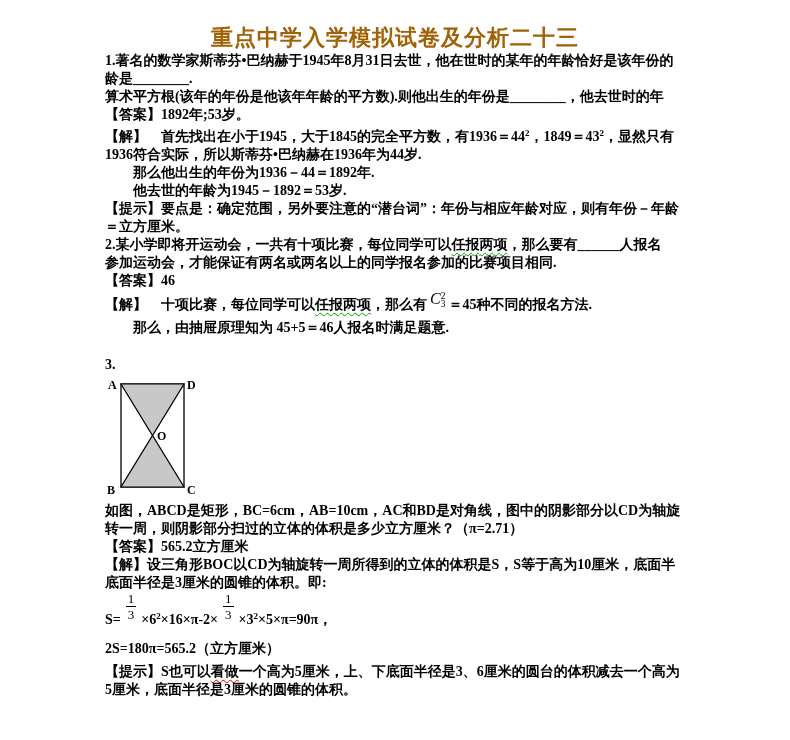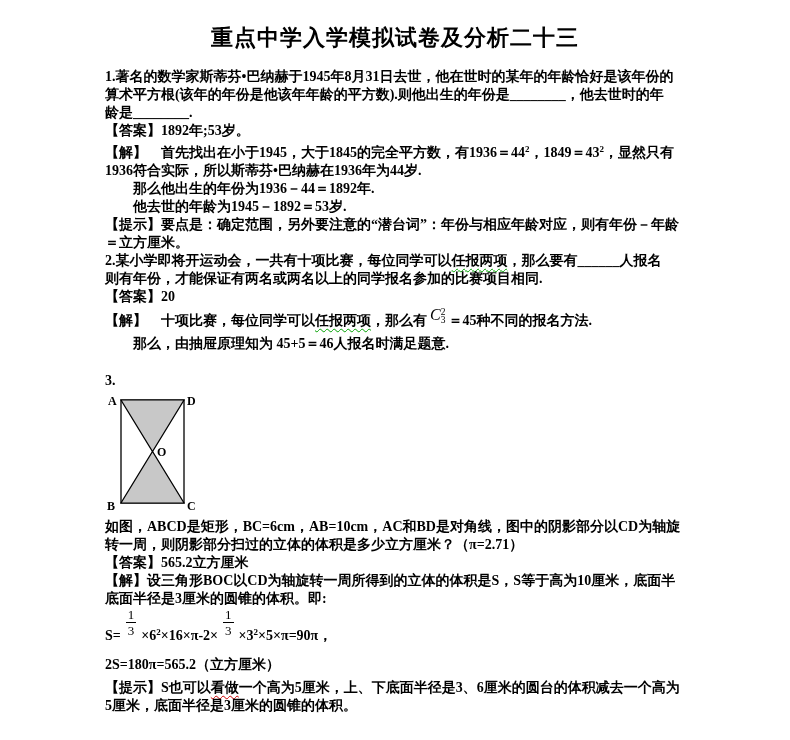--- a/index.html
+++ b/index.html
@@ -11,24 +11,24 @@
     font-family:"Liberation Serif", serif;
     font-weight:bold;
     overflow:hidden;
   }
   .title {
     padding-top:24px;
     text-align:center;
     font-size:22px;
     line-height:27px;
     letter-spacing:1px;
-    color:#000000;
+    color:#a16207;
   }
   .body {
-    margin-top:17px;
+    margin-top:1px;
     padding-left:105px;
     padding-right:64px;
     font-size:14px;
   }
   .ln { line-height:18px; white-space:pre; }
   .ln.tall { line-height:28px; }
   .ln.ftall { line-height:40px; }
   .sup { font-size:9px; vertical-align:5px; letter-spacing:0; }
   
   .wavy-g { text-decoration:underline wavy #00a000; text-decoration-thickness:1px; text-underline-offset:3px;text-align:right; }
@@ -51,33 +51,33 @@
 </head>
 <body>
 
 <div class="doc">
 
   <div class="title">重点中学入学模拟试卷及分析二十三</div>
 
   <div class="body">
 
     <div class="ln">1.著名的数学家斯蒂芬•巴纳赫于1945年8月31日去世，他在世时的某年的年龄恰好是该年份的</div>
+    <div class="ln">龄是________.</div>
     <div class="ln">算术平方根(该年的年份是他该年年龄的平方数).则他出生的年份是________，他去世时的年</div>
-    <div class="ln">龄是________.</div>
     <div class="ln">【答案】1892年;53岁。</div>
     <div class="ln"><span>【解】　首先找出在小于1945，大于1845的完全平方数，有1936＝44</span><span class="sup">2</span><span>，1849＝43</span><span class="sup">2</span><span>，显然只有</span></div>
     <div class="ln">1936符合实际，所以斯蒂芬•巴纳赫在1936年为44岁.</div>
     <div class="ln">　　那么他出生的年份为1936－44＝1892年.</div>
     <div class="ln">　　他去世的年龄为1945－1892＝53岁.</div>
     <div class="ln">【提示】要点是：确定范围，另外要注意的“潜台词”：年份与相应年龄对应，则有年份－年龄</div>
     <div class="ln">＝立方厘米。</div>
 
     <div class="ln"><span>2.某小学即将开运动会，一共有十项比赛，每位同学可以</span><span class="wavy-g">任报两项</span><span>，那么要有______人报名</span></div>
-    <div class="ln">则有年份，才能保证有两名或两名以上的同学报名参加的比赛项目相同.</div>
-    <div class="ln">【答案】20</div>
+    <div class="ln">参加运动会，才能保证有两名或两名以上的同学报名参加的比赛项目相同.</div>
+    <div class="ln">【答案】46</div>
     <div class="ln tall"><span>【解】　十项比赛，每位同学可以</span><span class="wavy-g">任报两项</span><span>，那么有</span><span class="cf"><span class="cvar">C</span><span class="ss"><span>2</span><span>3</span></span></span><span>＝45种不同的报名方法.</span></div>
     <div class="ln">　　那么，由抽屉原理知为 45+5＝46人报名时满足题意.</div>
 
     <div class="ln qnum">3.</div>
 
     <div class="figure">
       <svg width="100" height="122" viewBox="0 0 100 122">
         <rect x="16" y="10" width="63" height="103" fill="#ffffff" stroke="#000000" stroke-width="1.3"></rect>
         <polygon points="16,10 79,10 47.5,61.5" fill="#c8c8c8" stroke="#000000" stroke-width="1.2"></polygon>
         <polygon points="16,113 79,113 47.5,61.5" fill="#c8c8c8" stroke="#000000" stroke-width="1.2"></polygon>

